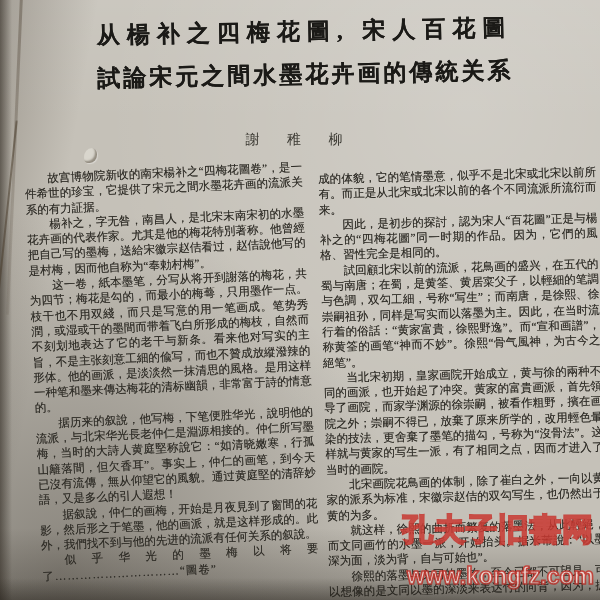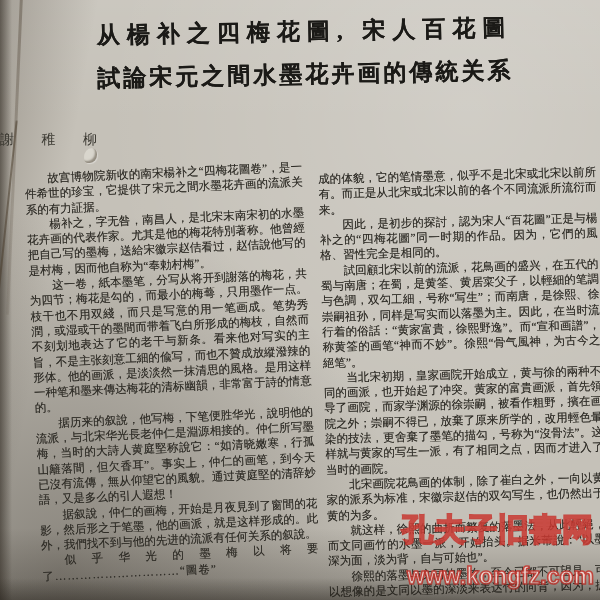--- a/index.html
+++ b/index.html
@@ -28,21 +28,21 @@
   .bottom-shadow{position:absolute;left:0;right:0;bottom:-4px;height:26px;
     background:linear-gradient(to bottom, rgba(30,26,20,0), rgba(30,26,20,.45));}
 
   .title-block{position:absolute;top:16px;left:36px;right:26px;text-align:center;
     transform:rotate(-1.1deg);color:#1b1a17;}
   .title-line1{font-size:23px;font-weight:bold;letter-spacing:7px;
     text-shadow:0 0 .6px #1b1a17;}
   .title-line2{font-size:23px;font-weight:bold;letter-spacing:3px;margin-top:12px;
     text-shadow:0 0 .6px #1b1a17;}
 
-  .author{position:absolute;top:131px;left:0;width:100%;
+  .author{position:absolute;top:131px;left:0;width:100%;text-align:center;
     font-size:14px;letter-spacing:12px;color:#3a3831;}
 
   .columns{position:absolute;top:172px;left:24px;right:4px;bottom:0;display:flex;gap:16px;}
   .col{width:50%;overflow:hidden;height:100%;}
   .col-left{transform:rotate(-2.6deg);transform-origin:0 0;}
   .col-right{transform:rotate(-1.5deg);transform-origin:0 0;}
   .col p{margin:0;text-indent:2em;font-size:11.5px;line-height:15.3px;
     text-align:justify;color:#2e2c26;text-shadow:0 0 .4px rgba(46,44,38,.6);}
   .col-right p:first-child{text-indent:0;}
   .fragment-line{letter-spacing:1px;color:#3a372f;}

